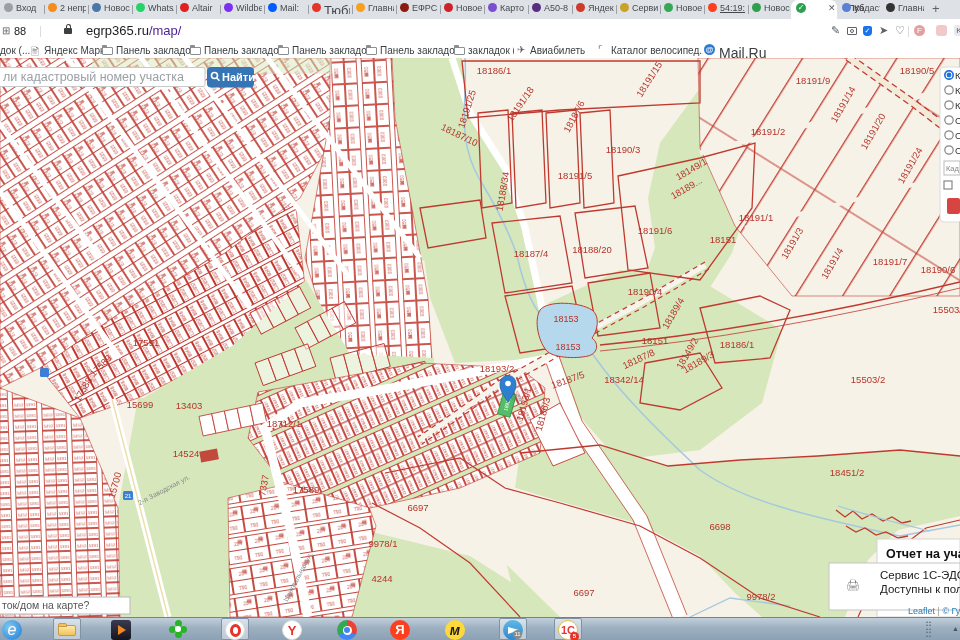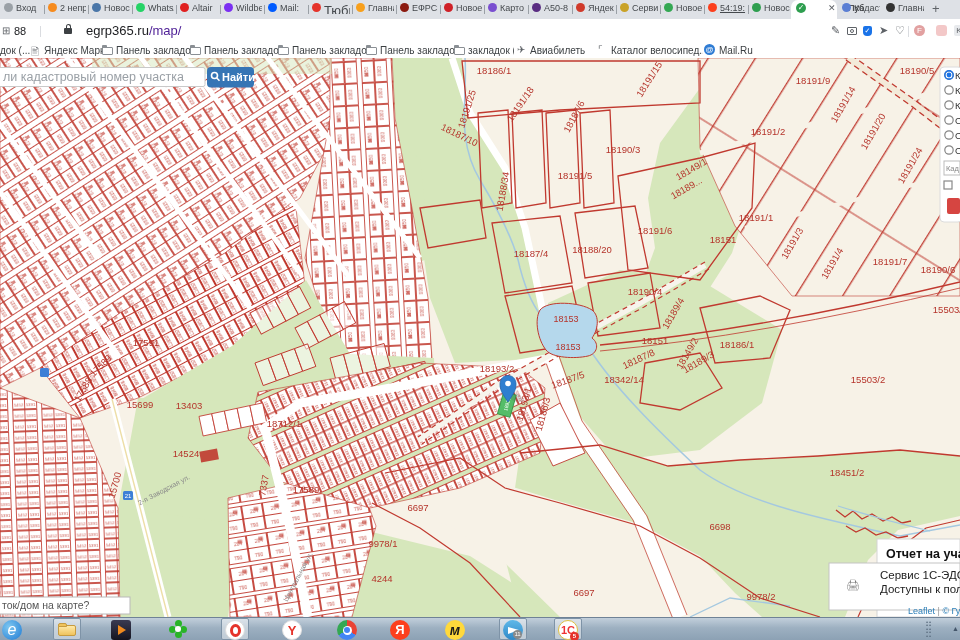--- a/index.html
+++ b/index.html
@@ -102,21 +102,21 @@
     <div style="position:absolute;left:116px;top:2px;width:74px;overflow:hidden;font-size:10px;color:#3c4043;white-space:nowrap;">Панель закладок (...</div>
     <div style="position:absolute;left:204px;top:2px;width:74px;overflow:hidden;font-size:10px;color:#3c4043;white-space:nowrap;">Панель закладок (...</div>
     <div style="position:absolute;left:292px;top:2px;width:74px;overflow:hidden;font-size:10px;color:#3c4043;white-space:nowrap;">Панель закладок (...</div>
     <div style="position:absolute;left:380px;top:2px;width:74px;overflow:hidden;font-size:10px;color:#3c4043;white-space:nowrap;">Панель закладок (...</div>
     <div style="position:absolute;left:468px;top:2px;width:46px;overflow:hidden;font-size:10px;color:#3c4043;white-space:nowrap;">закладок (...</div>
     <div style="position:absolute;left:517px;top:1px;font-size:10px;color:#5f6368;">✈</div>
     <div style="position:absolute;left:530px;top:2px;width:55px;overflow:hidden;font-size:10px;color:#3c4043;white-space:nowrap;">Авиабилеты</div>
     <div style="position:absolute;left:598px;top:1px;font-size:10px;color:#5f6368;">⌜</div>
     <div style="position:absolute;left:611px;top:2px;width:92px;overflow:hidden;font-size:10px;color:#3c4043;white-space:nowrap;">Каталог велосипед...</div>
     <div style="position:absolute;left:704px;top:1px;width:11px;height:11px;border-radius:50%;background:#2f7cd4;color:#fff;font-size:8px;line-height:11px;text-align:center;">@</div>
-    <div style="position:absolute;left:719px;top:2px;font-size:10px;color:#3c4043;">Mail.Ru</div>
+    <div style="position:absolute;left:719px;top:2px;font-size:14px;color:#3c4043;">Mail.Ru</div>
   </div>
 <svg style="position:absolute;left:0;top:58px" width="960" height="559" viewBox="0 0 960 559" font-family="Liberation Sans, sans-serif">
     <defs>
       <pattern id="p1" width="13" height="38" patternUnits="userSpaceOnUse" patternTransform="rotate(-33)">
         <rect width="13" height="38" fill="#ffffff"></rect>
         <rect x="0.5" y="0.5" width="12" height="16" fill="#fff" stroke="#c0392f" stroke-width="0.85"></rect>
         <rect x="0.5" y="16.5" width="12" height="16" fill="#fff" stroke="#c0392f" stroke-width="0.85"></rect>
         <rect x="4.5" y="4" width="3.5" height="3" fill="#c0392f" opacity="0.6"></rect>
         <text x="8.5" y="25" font-size="4.5" fill="#c0392f" transform="rotate(-90 8.5 25)" text-anchor="middle" opacity="0.85">6815</text>
         <text x="4.5" y="8" font-size="4.5" fill="#c0392f" transform="rotate(-90 4.5 8)" text-anchor="middle" opacity="0.85">6742</text>

